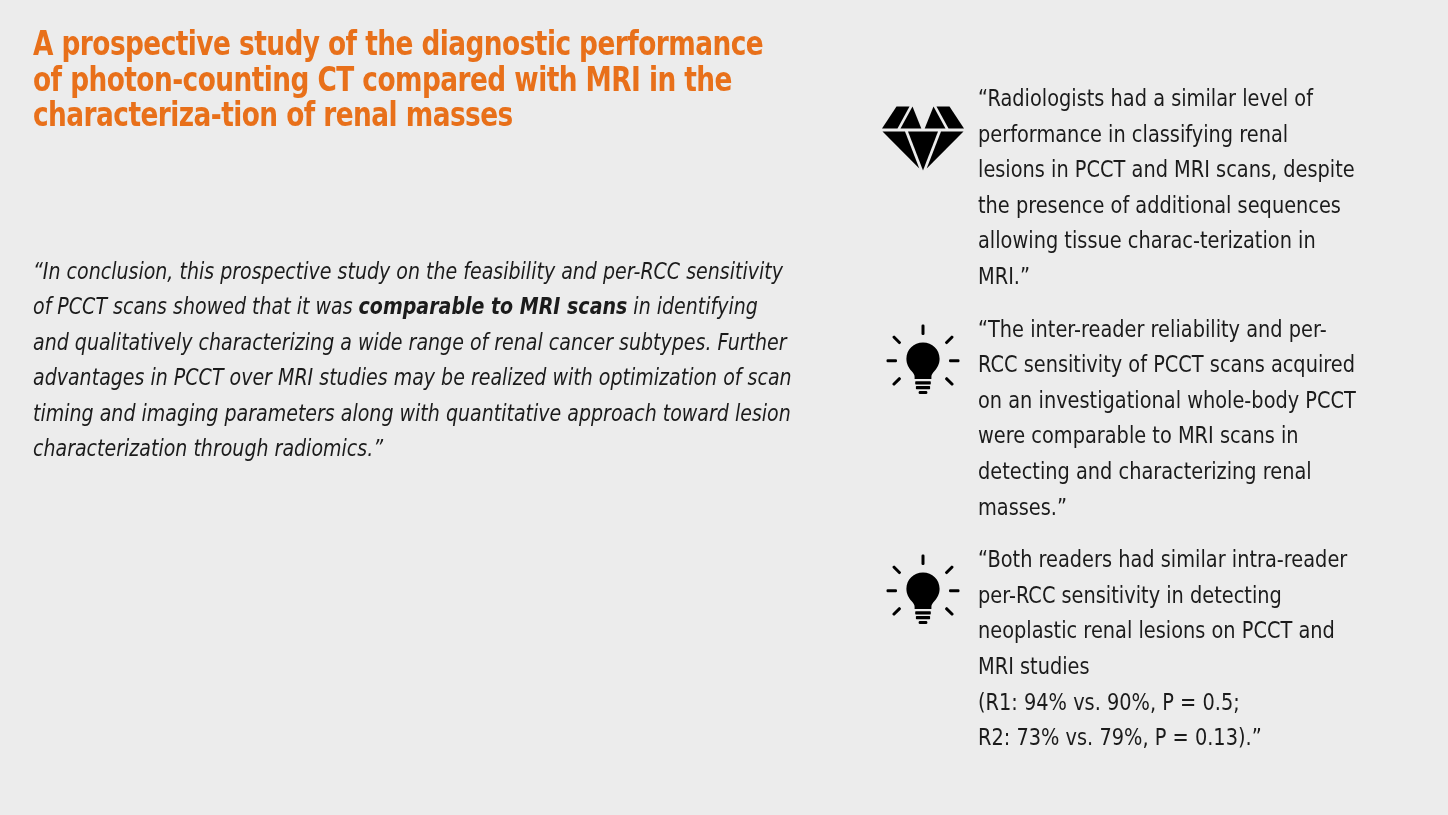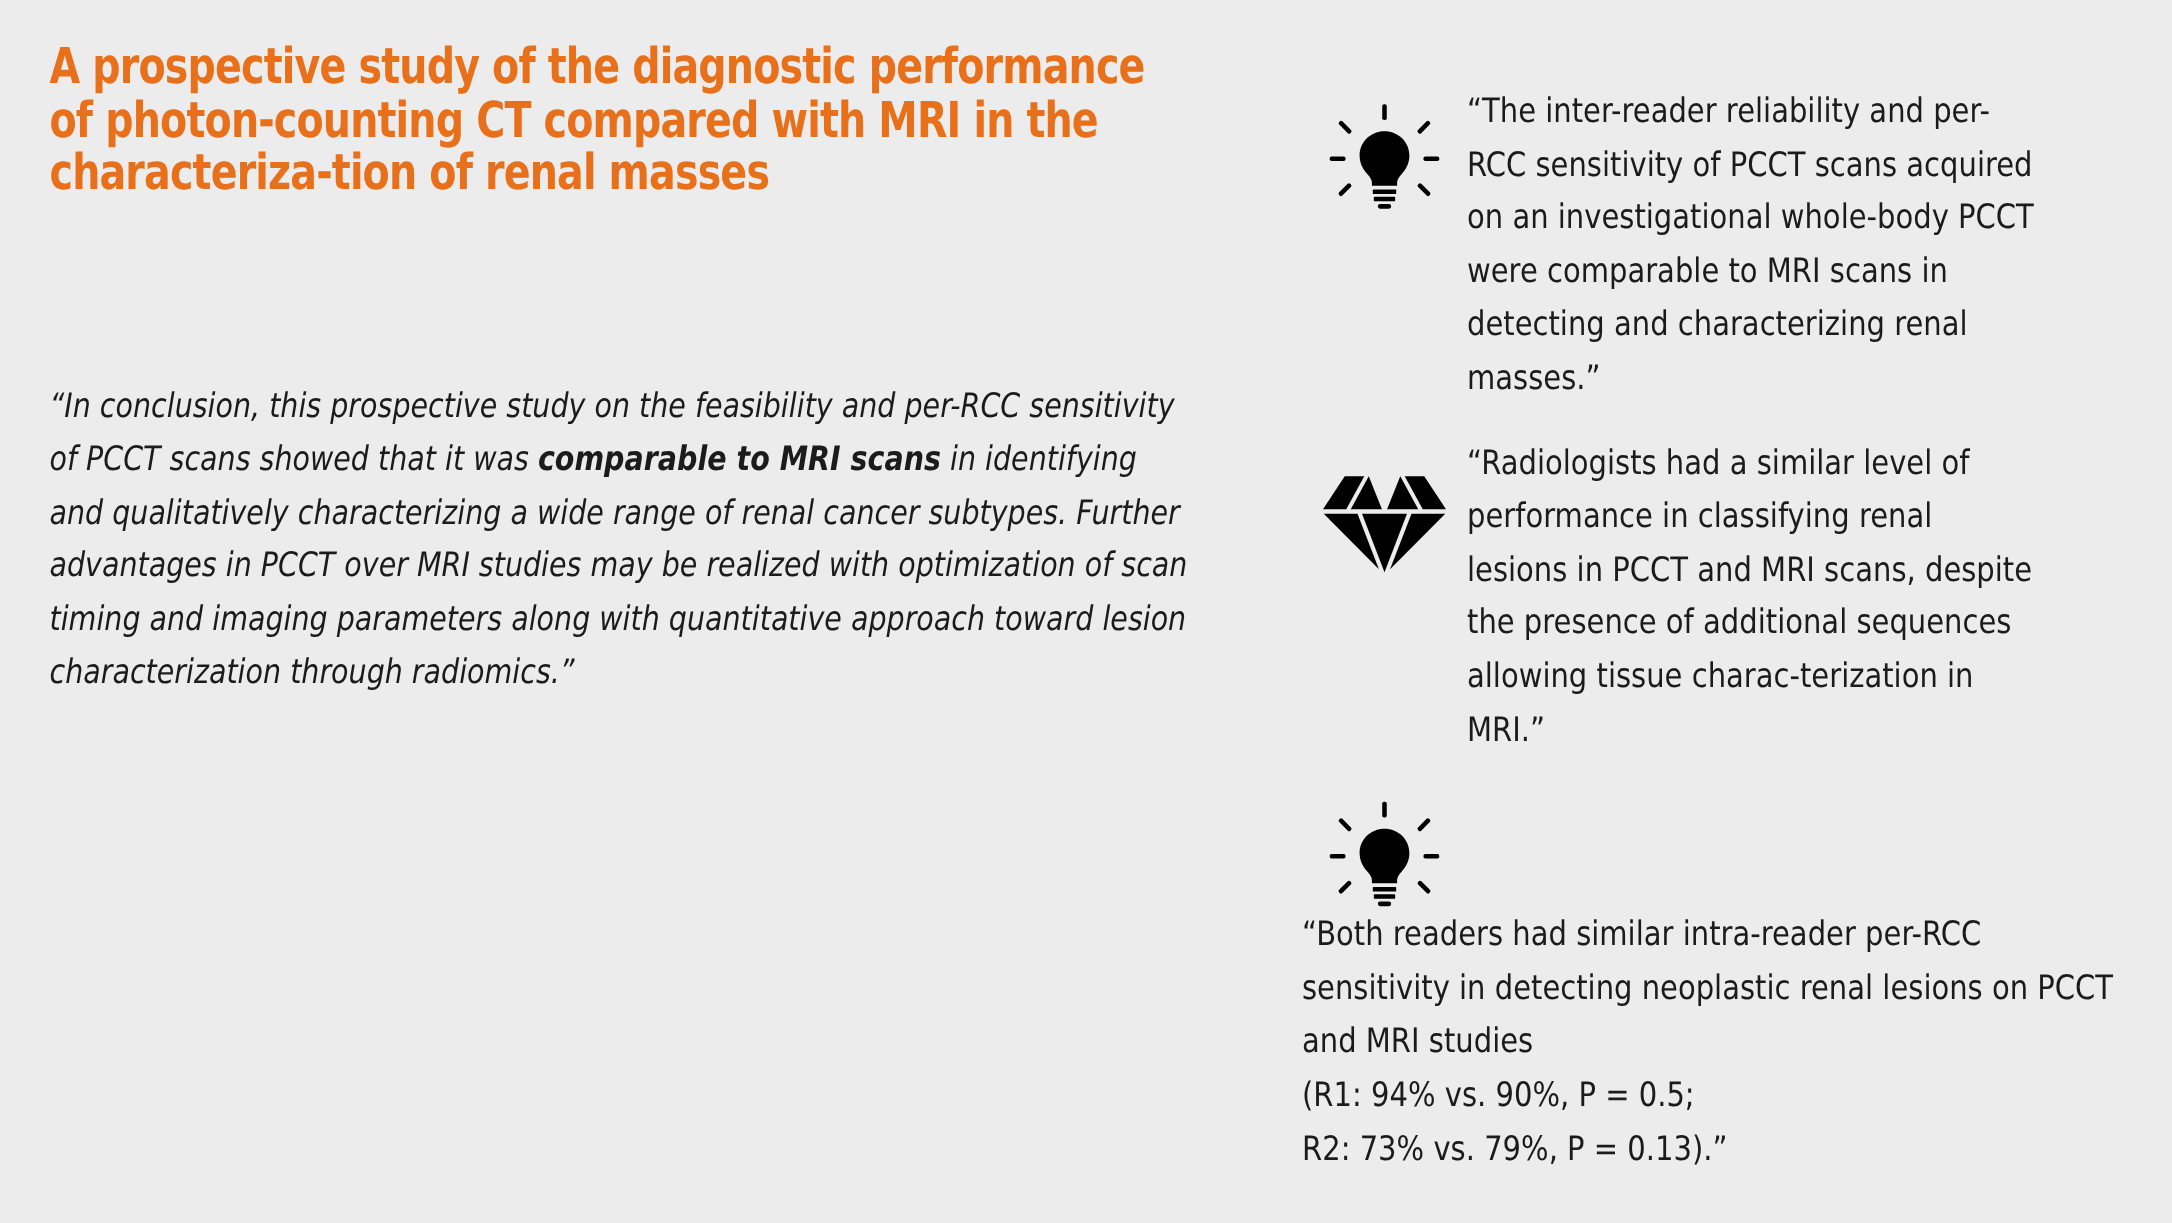--- a/index.html
+++ b/index.html
@@ -102,37 +102,61 @@
     transform: scaleX(0.86);
     transform-origin: left top;
     width: 116.3%;
     margin-top: -3px;
   }
 
   
   .bullet-1 .bullet-icon { padding-top: 8px; }
   .bullet-2 { margin-top: 24px; }
   .bullet-2 .bullet-icon { padding-top: 16px; }
-  .bullet-3 { margin-top: 16px; flex-direction: column; }
+  .bullet-3 { margin-top: 16px; }
   .bullet-3 .bullet-icon { padding-top: 8px; }
 </style>
 </head>
 <body>
 
 <div class="page">
 
   <div class="left-col">
     <h1 class="study-title">A prospective study of the diagnostic performance of photon-counting CT compared with MRI in the characteriza-tion of renal masses</h1>
   </div>
 
   <div class="conclusion-block">
     <p class="conclusion-text"><span>“In conclusion, this prospective study on the feasibility and per-RCC sensitivity of PCCT scans showed that it was </span><b>comparable to MRI scans</b><span> in identifying and qualitatively characterizing a wide range of renal cancer subtypes. Further advantages in PCCT over MRI studies may be realized with optimization of scan timing and imaging parameters along with quantitative approach toward lesion characterization through radiomics.”</span></p>
   </div>
 
   <div class="right-col">
+
+    <div class="bullet bullet-2">
+      <div class="bullet-icon">
+        <svg width="84" height="72" viewBox="0 0 84 72" aria-hidden="true">
+          <g fill="#000000">
+
+            <path d="M1 28.5 L15.5 6.5 L28.5 6.5 L16.5 28.5 Z"></path>
+
+            <path d="M19.5 28.5 L31.5 6.5 L40.3 28.5 Z"></path>
+
+            <path d="M43.7 28.5 L52.5 6.5 L64.5 28.5 Z"></path>
+
+            <path d="M67.5 28.5 L55.5 6.5 L68.5 6.5 L83 28.5 Z"></path>
+
+            <path d="M1.5 31.5 L24 31.5 L38.3 68.5 Z"></path>
+
+            <path d="M27 31.5 L57 31.5 L42 70.5 Z"></path>
+
+            <path d="M60 31.5 L82.5 31.5 L45.7 68.5 Z"></path>
+          </g>
+        </svg>
+      </div>
+      <div class="bullet-text">“Radiologists had a similar level of performance in classifying renal lesions in PCCT and MRI scans, despite the presence of additional sequences allowing tissue charac-terization in MRI.”</div>
+    </div>
 
     <div class="bullet bullet-1">
       <div class="bullet-icon">
         <svg width="76" height="76" viewBox="0 0 76 76" aria-hidden="true">
           <g fill="#000000">
 
             <path d="M38 19.5c-9.3 0-16.6 7.2-16.6 16.2 0 5.6 2.6 9.4 5.1 12.3 1.9 2.2 3.1 3.7 3.1 5.8v2.1h16.8v-2.1c0-2.1 1.2-3.6 3.1-5.8 2.5-2.9 5.1-6.7 5.1-12.3 0-9-7.3-16.2-16.6-16.2z"></path>
 
             <rect x="30.2" y="58.3" width="15.6" height="3.1" rx="0.6"></rect>
             <rect x="30.9" y="63.1" width="14.2" height="3.1" rx="0.6"></rect>
@@ -142,44 +166,20 @@
             <rect x="1.5" y="36.3" width="10.5" height="3.0" rx="1.2"></rect>
             <rect x="64" y="36.3" width="10.5" height="3.0" rx="1.2"></rect>
             <rect x="10.2" y="11.6" width="3.0" height="10.5" rx="1.2" transform="rotate(-45 11.7 16.8)"></rect>
             <rect x="62.8" y="11.6" width="3.0" height="10.5" rx="1.2" transform="rotate(45 64.3 16.8)"></rect>
             <rect x="10.2" y="53.2" width="3.0" height="10.5" rx="1.2" transform="rotate(45 11.7 58.4)"></rect>
             <rect x="62.8" y="53.2" width="3.0" height="10.5" rx="1.2" transform="rotate(-45 64.3 58.4)"></rect>
           </g>
         </svg>
       </div>
       <div class="bullet-text">“The inter-reader reliability and per-RCC sensitivity of PCCT scans acquired on an investigational whole-body PCCT were comparable to MRI scans in detecting and characterizing renal masses.”</div>
-    </div>
-
-    <div class="bullet bullet-2">
-      <div class="bullet-icon">
-        <svg width="84" height="72" viewBox="0 0 84 72" aria-hidden="true">
-          <g fill="#000000">
-
-            <path d="M1 28.5 L15.5 6.5 L28.5 6.5 L16.5 28.5 Z"></path>
-
-            <path d="M19.5 28.5 L31.5 6.5 L40.3 28.5 Z"></path>
-
-            <path d="M43.7 28.5 L52.5 6.5 L64.5 28.5 Z"></path>
-
-            <path d="M67.5 28.5 L55.5 6.5 L68.5 6.5 L83 28.5 Z"></path>
-
-            <path d="M1.5 31.5 L24 31.5 L38.3 68.5 Z"></path>
-
-            <path d="M27 31.5 L57 31.5 L42 70.5 Z"></path>
-
-            <path d="M60 31.5 L82.5 31.5 L45.7 68.5 Z"></path>
-          </g>
-        </svg>
-      </div>
-      <div class="bullet-text">“Radiologists had a similar level of performance in classifying renal lesions in PCCT and MRI scans, despite the presence of additional sequences allowing tissue charac-terization in MRI.”</div>
     </div>
 
     <div class="bullet bullet-3">
       <div class="bullet-icon">
         <svg width="76" height="76" viewBox="0 0 76 76" aria-hidden="true">
           <g fill="#000000">
             <path d="M38 19.5c-9.3 0-16.6 7.2-16.6 16.2 0 5.6 2.6 9.4 5.1 12.3 1.9 2.2 3.1 3.7 3.1 5.8v2.1h16.8v-2.1c0-2.1 1.2-3.6 3.1-5.8 2.5-2.9 5.1-6.7 5.1-12.3 0-9-7.3-16.2-16.6-16.2z"></path>
             <rect x="30.2" y="58.3" width="15.6" height="3.1" rx="0.6"></rect>
             <rect x="30.9" y="63.1" width="14.2" height="3.1" rx="0.6"></rect>
             <rect x="33.6" y="68" width="8.8" height="3.1" rx="1.4"></rect>

